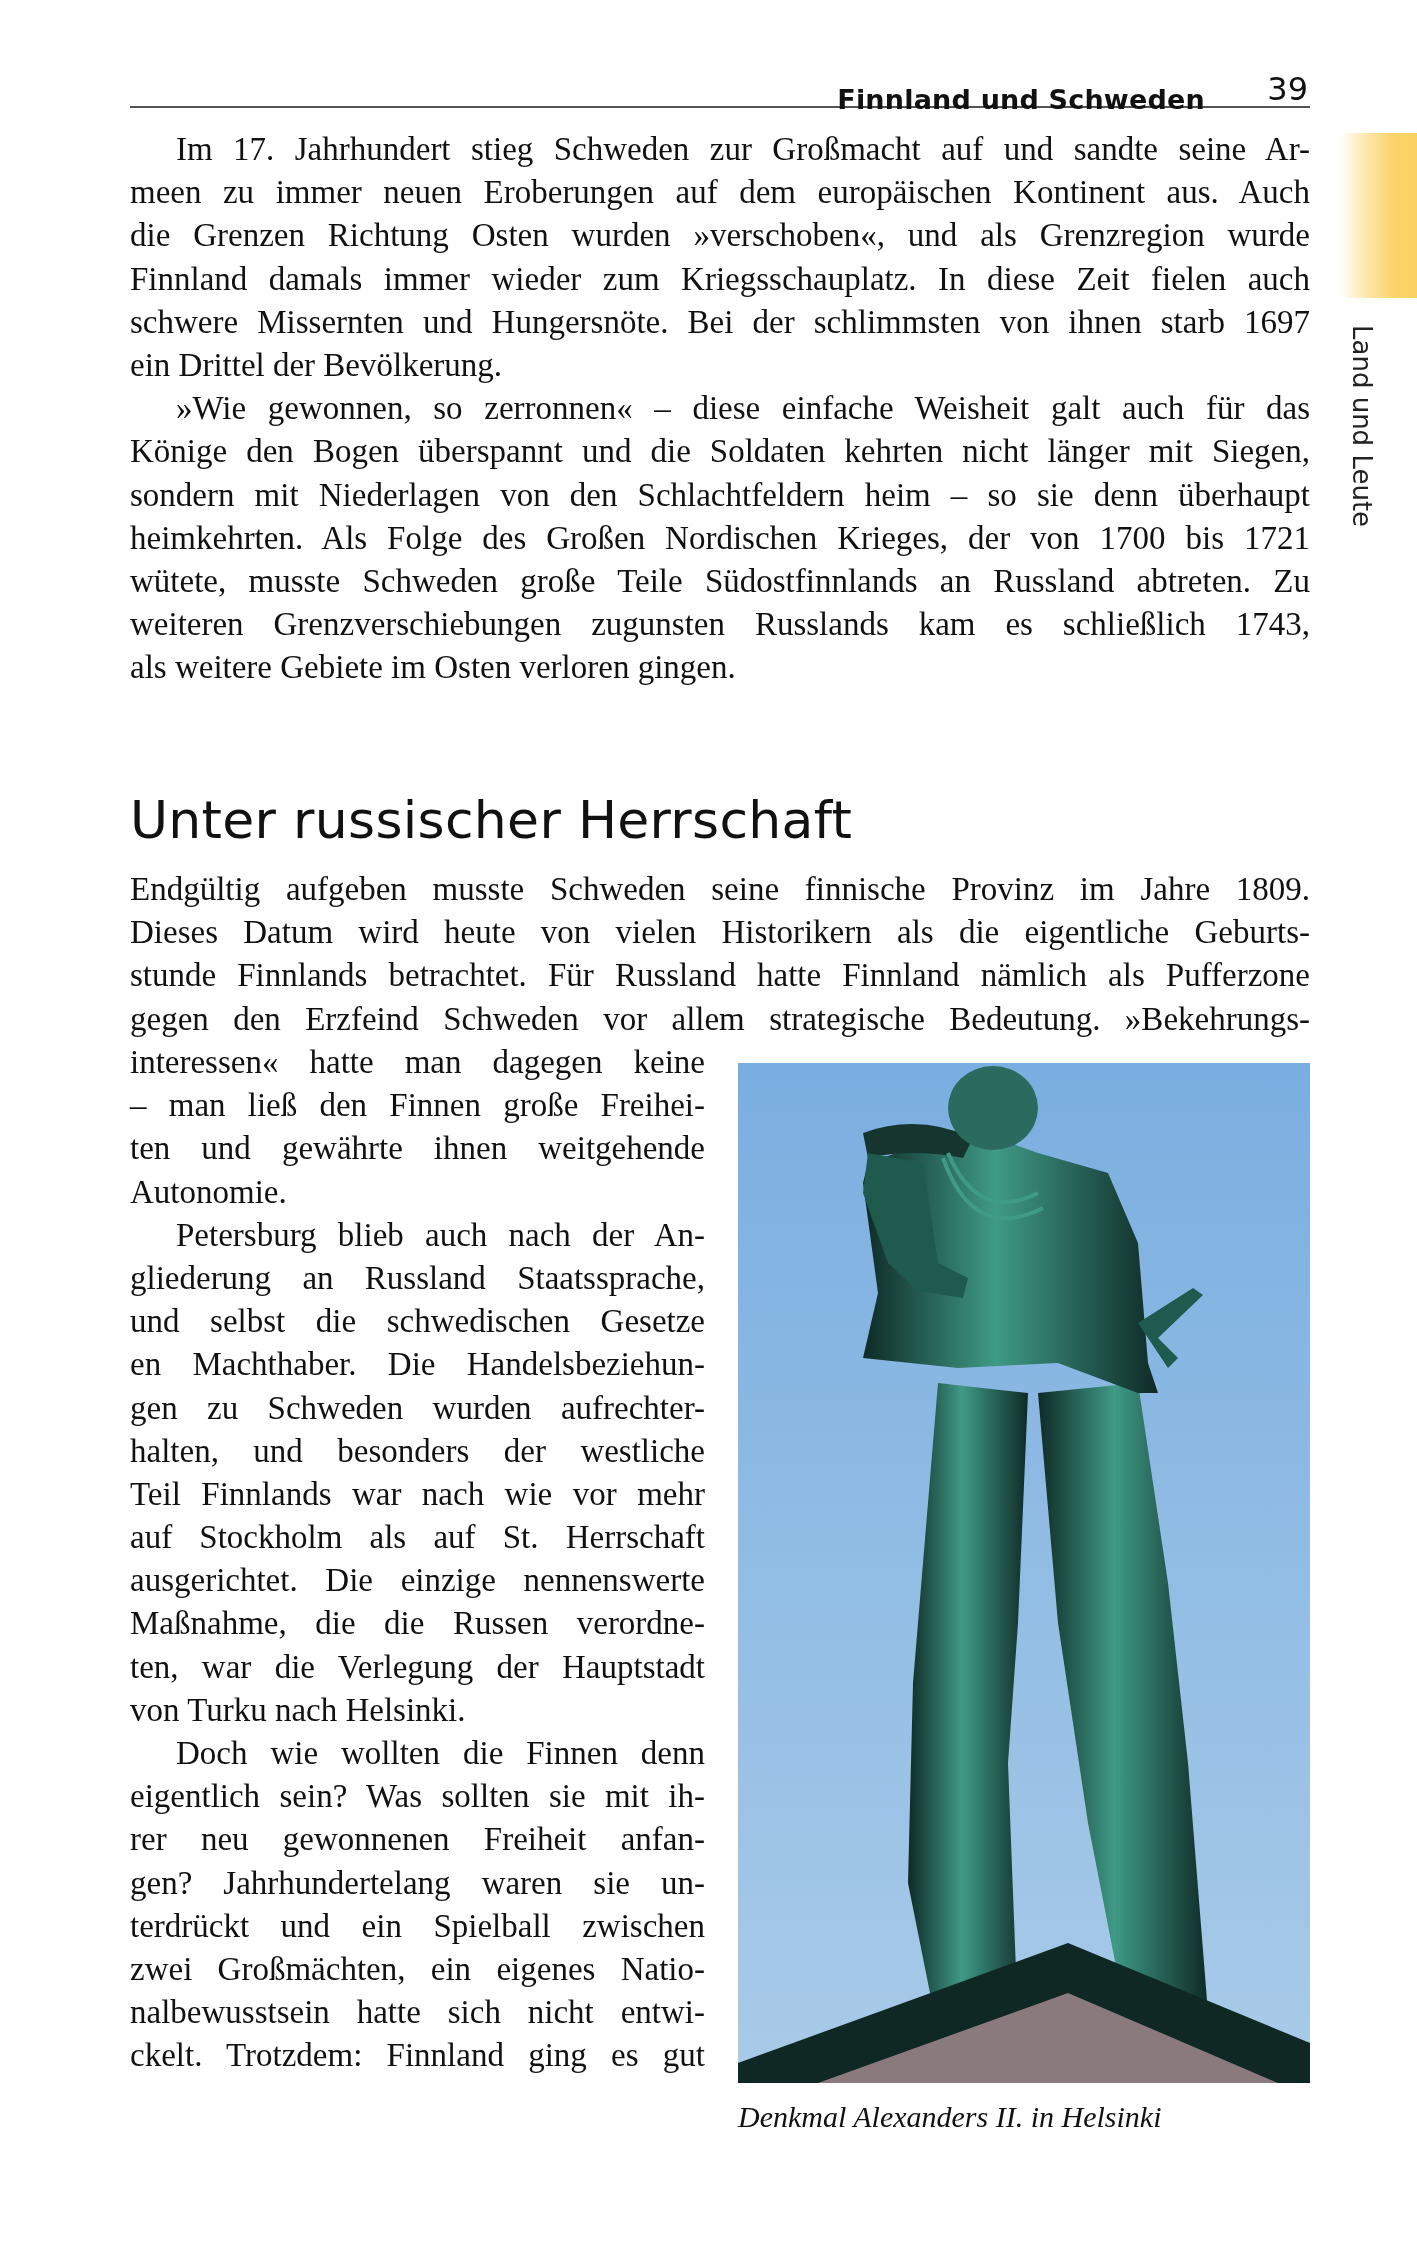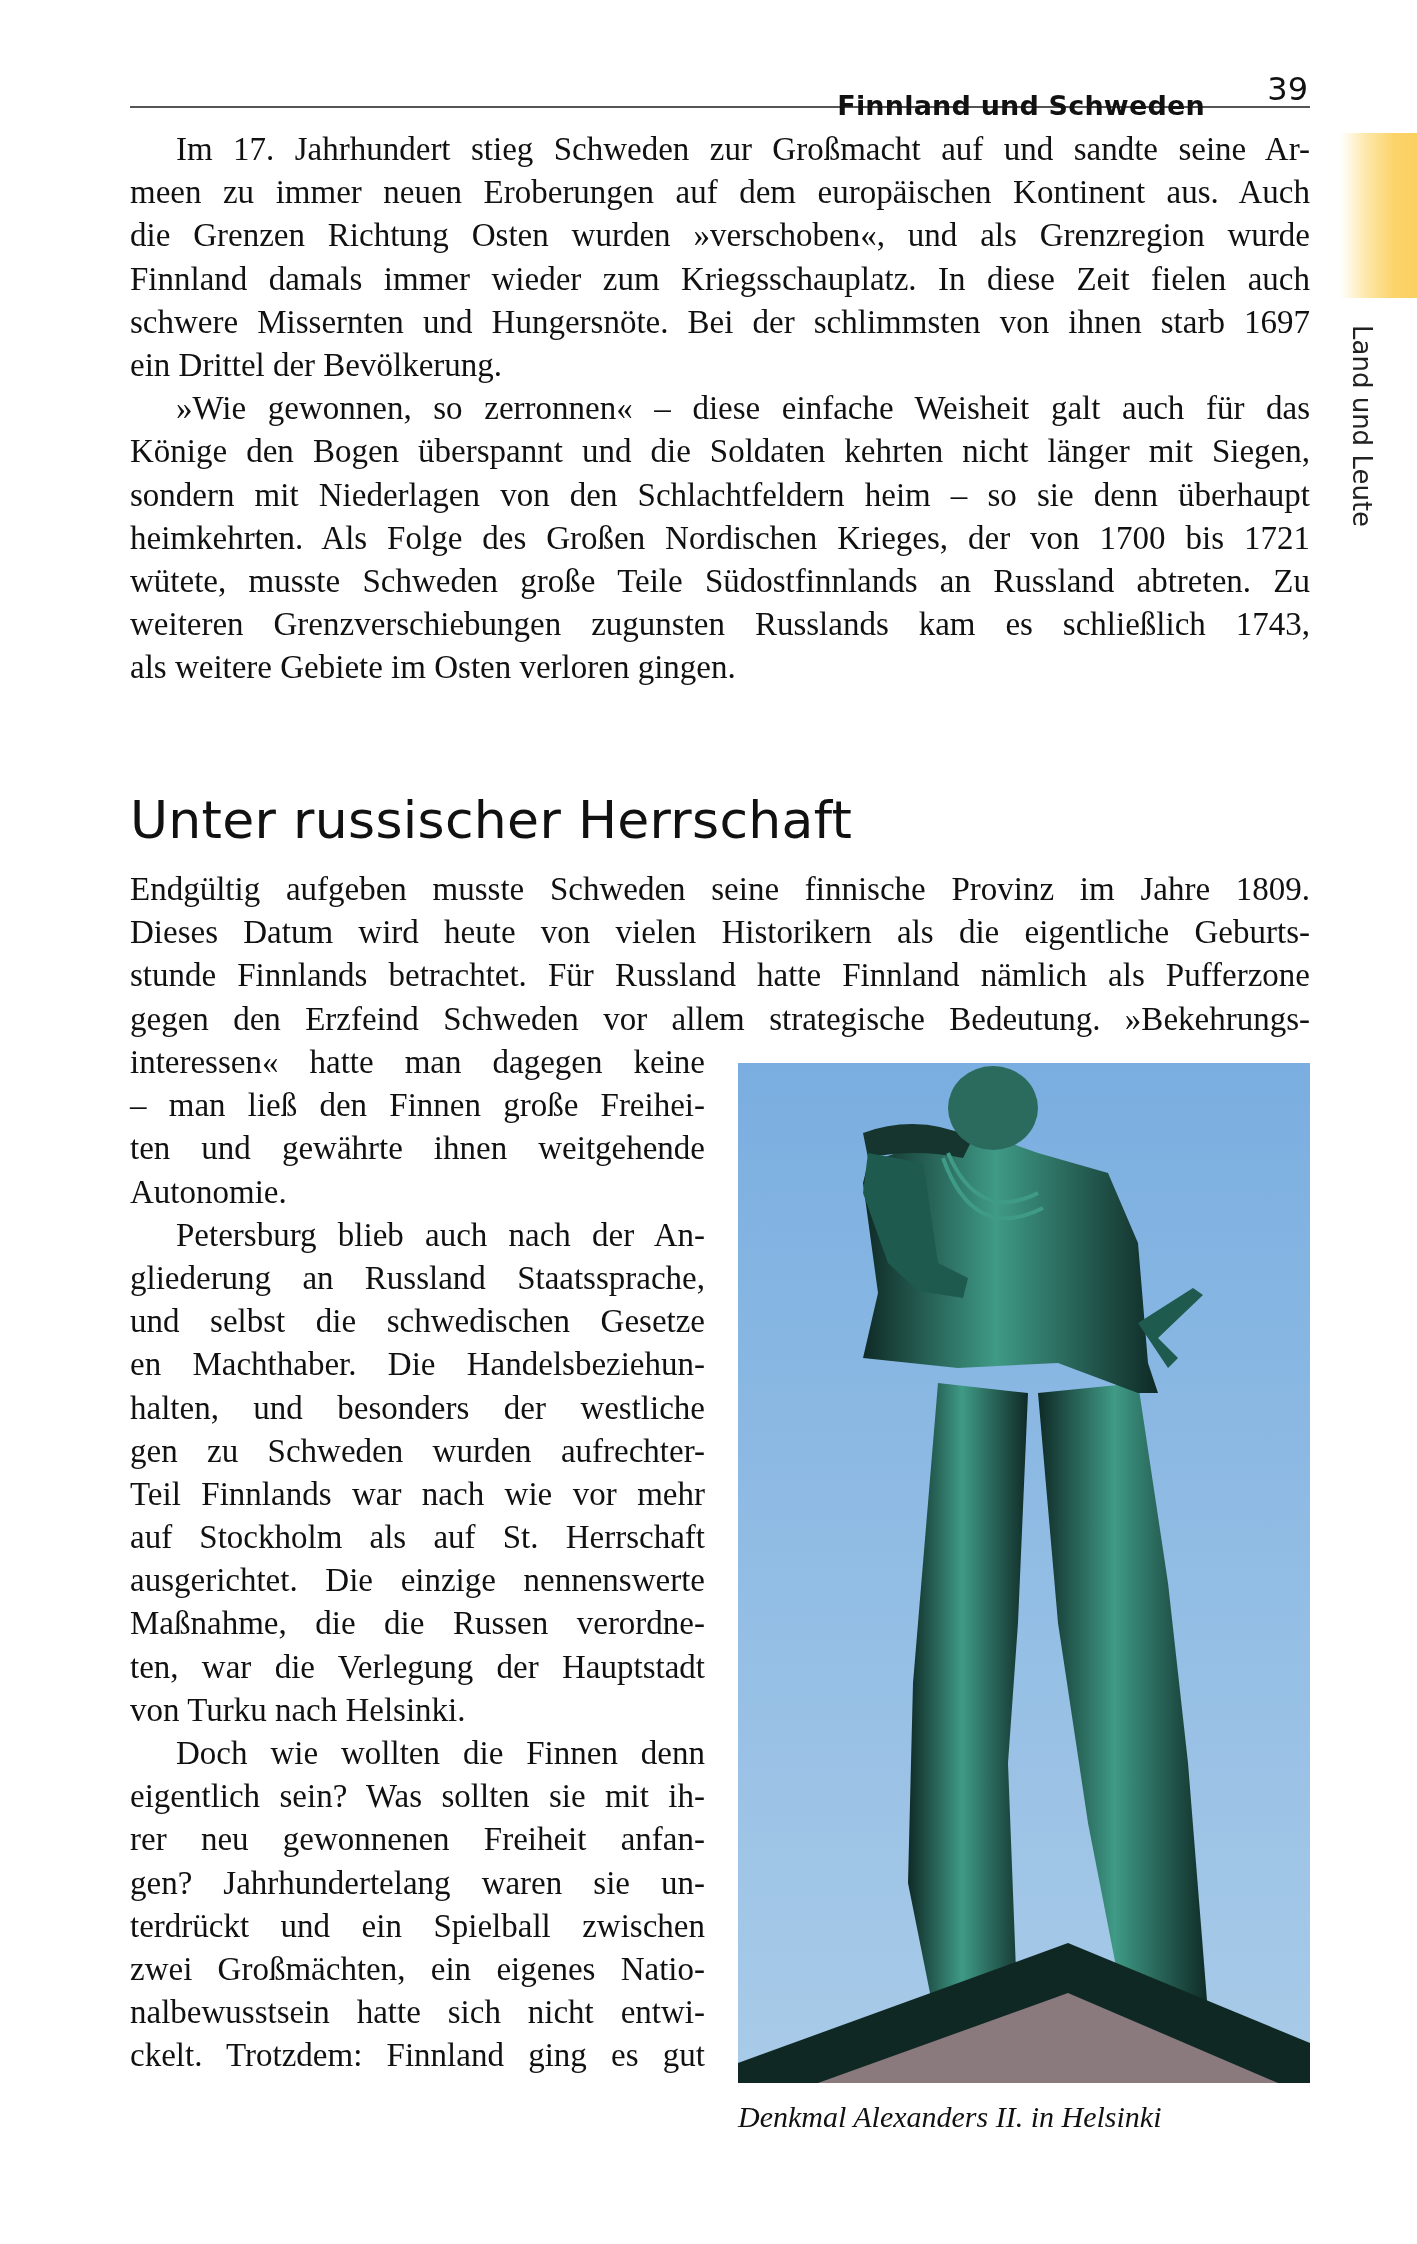--- a/index.html
+++ b/index.html
@@ -1,21 +1,21 @@
 <!DOCTYPE html>
 <html><head>
 <meta charset="utf-8">
 <style>
   html, body { margin: 0; padding: 0; background: #ffffff; }
   body { width: 1417px; height: 2244px; position: relative; overflow: hidden; color: #111; }
   .serif { font-family: "Liberation Serif", "DejaVu Serif", serif; }
   .sans { font-family: "DejaVu Sans", "Liberation Sans", sans-serif; }
 
   #running-header { position: absolute; left: 130px; top: 70px; width: 1180px; height: 36px; border-bottom: 2px solid #555; }
-  #header-title { position: absolute; right: 105px; top: 20px; font-size: 27px; font-weight: bold; letter-spacing: 0.2px; }
+  #header-title { position: absolute; right: 105px; top: 14px; font-size: 27px; font-weight: bold; letter-spacing: 0.2px; }
   #page-number { position: absolute; right: 2px; top: 0px; font-size: 32px; }
 
   #thumb-tab { position: absolute; left: 1340px; top: 133px; width: 77px; height: 165px;
     background: linear-gradient(to right, #ffffff 0%, #fde7a8 35%, #fbd36a 70%, #fbd062 100%); }
   #side-label { position: absolute; left: 1347px; top: 325px; width: 40px; height: 240px; }
   #side-label span { position: absolute; left: 0; top: 0; writing-mode: vertical-rl; font-size: 26px; color: #222; white-space: nowrap; }
 
   .block { position: absolute; left: 130px; width: 1180px; font-size: 33px; line-height: 43.2px; }
   .line { display: block; height: 43.2px; white-space: nowrap; text-align: justify; text-align-last: justify; }
   .line.last { text-align-last: left; }
@@ -76,22 +76,22 @@
       <span class="line">interessen« hatte man dagegen keine</span>
       <span class="line">– man ließ den Finnen große Freihei-</span>
       <span class="line">ten und gewährte ihnen weitgehende</span>
       <span class="line last">Autonomie.</span>
     </div>
   <div>
       <span class="line indent">Petersburg blieb auch nach der An-</span>
       <span class="line">gliederung an Russland Staatssprache,</span>
       <span class="line">und selbst die schwedischen Gesetze</span>
       <span class="line">en Machthaber. Die Handelsbeziehun-</span>
+      <span class="line">gen zu Schweden wurden aufrechter-</span>
       <span class="line">halten, und besonders der westliche</span>
-      <span class="line">gen zu Schweden wurden aufrechter-</span>
       <span class="line">Teil Finnlands war nach wie vor mehr</span>
       <span class="line">auf Stockholm als auf St. Herrschaft</span>
       <span class="line">ausgerichtet. Die einzige nennenswerte</span>
       <span class="line">Maßnahme, die die Russen verordne-</span>
       <span class="line">ten, war die Verlegung der Hauptstadt</span>
       <span class="line last">von Turku nach Helsinki.</span>
     </div>
   <div>
       <span class="line indent">Doch wie wollten die Finnen denn</span>
       <span class="line">eigentlich sein? Was sollten sie mit ih-</span>

